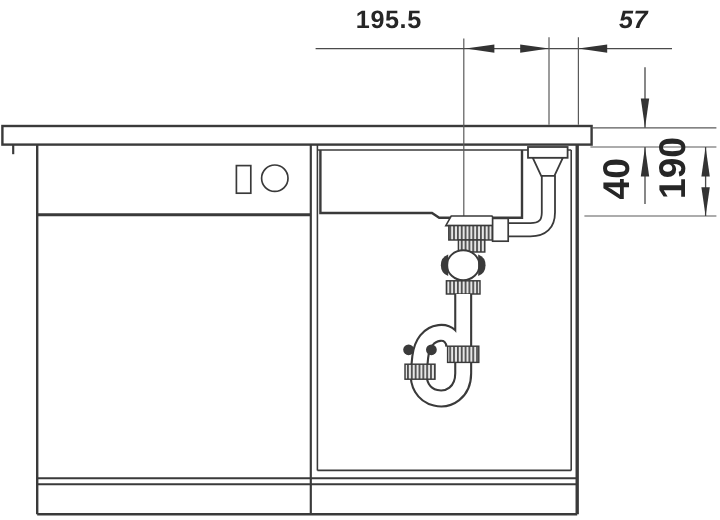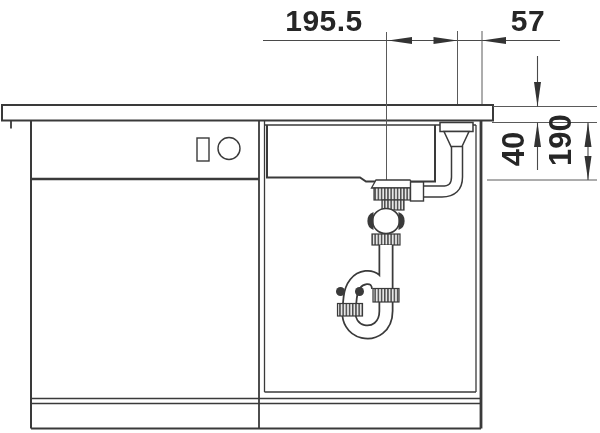--- a/index.html
+++ b/index.html
@@ -5,21 +5,21 @@
   html,body{margin:0;padding:0;background:#ffffff;}
   .stage{
     position:relative;width:600px;height:433px;background:#ffffff;
     font-family:"Liberation Sans","DejaVu Sans",sans-serif;
     overflow:hidden;
   }
   .stage svg{position:absolute;left:0;top:0;}
   .dim-label{
     position:absolute;
     font-weight:bold;color:#262626;
-    font-size:30px;line-height:1;
+    font-size:21px;line-height:1;
     text-align:center;letter-spacing:.5px;
     white-space:nowrap;
   }
   .dim-label.vertical{font-size:31px;letter-spacing:0;}
   .rot{transform:rotate(-90deg);}
 </style>
 </head>
 <body>
 
 <div class="stage">
@@ -100,19 +100,19 @@
     <line x1="537.5" y1="122.5" x2="537.5" y2="170" stroke="#4a4a4a" stroke-width="1.1"></line>
     <polygon points="537.5,122.5 534,147 541,147" fill="#333333"></polygon>
 
     <line x1="588" y1="122.5" x2="588" y2="180" stroke="#4a4a4a" stroke-width="1.1"></line>
     <polygon points="588,122.5 584.5,147 591.5,147" fill="#333333"></polygon>
     <polygon points="588,180 584.5,156 591.5,156" fill="#333333"></polygon>
   </svg>
 
   <div class="dim-label" style="left:266px;top:6px;width:116px;">195.5</div>
 
-  <div class="dim-label" style="left:502px;top:6px;width:52px;">57</div>
+  <div class="dim-label" style="left:502px;top:6px;width:52px;font-style:italic;">57</div>
 
   <div class="dim-label vertical rot" style="left:489px;top:133px;width:50px;height:32px;">40</div>
 
   <div class="dim-label vertical rot" style="left:528px;top:123px;width:68px;height:34px;">190</div>
 
 </div>
 
 </body></html>

